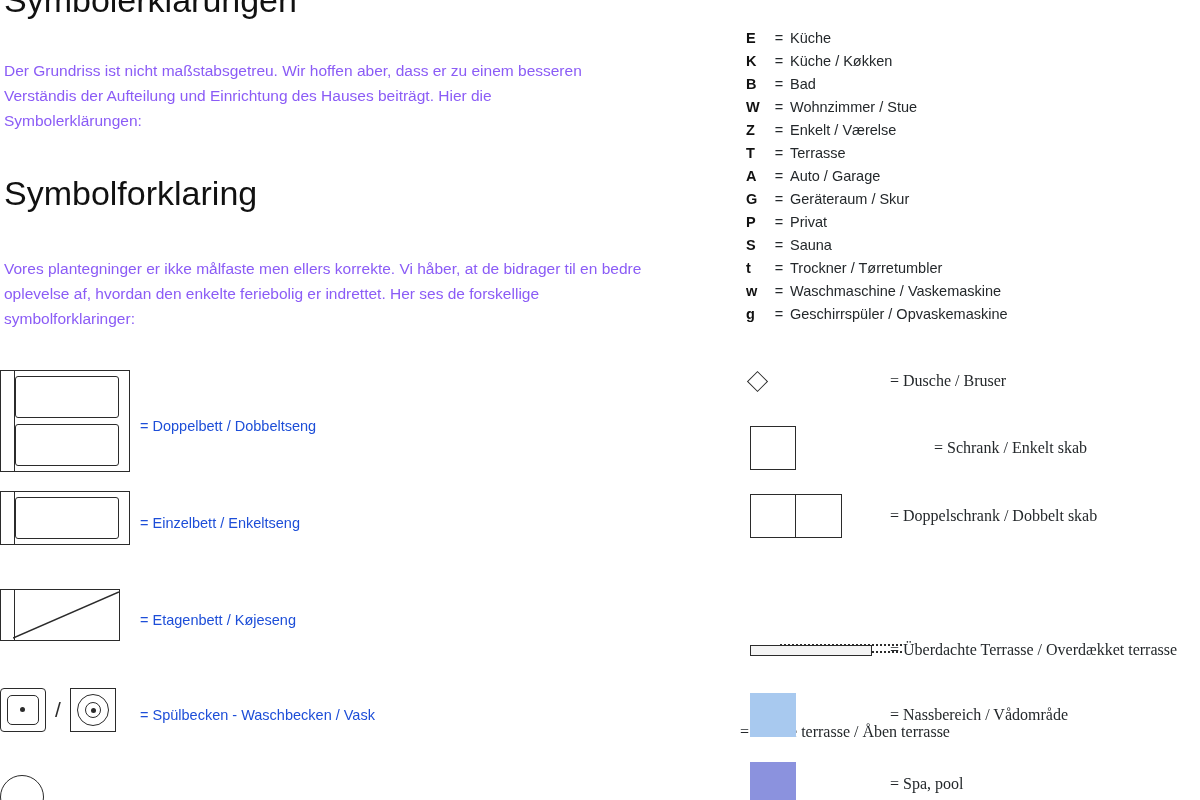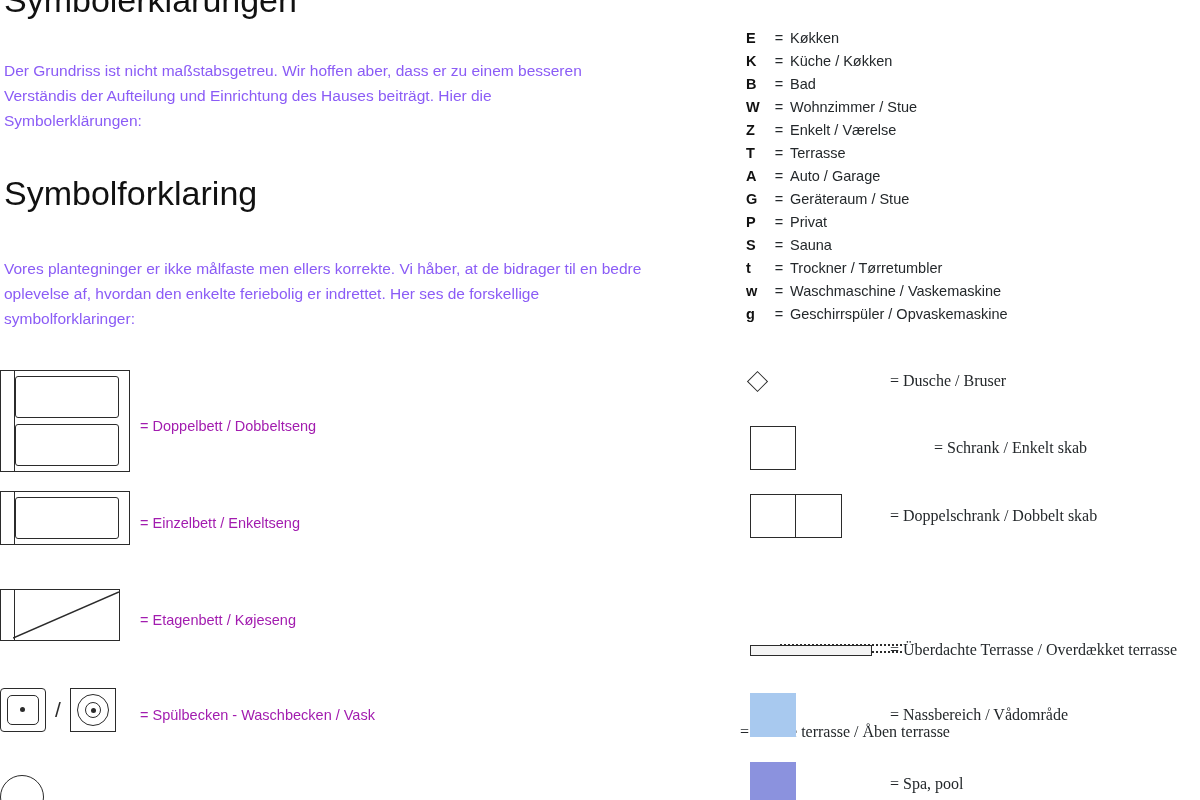--- a/index.html
+++ b/index.html
@@ -77,21 +77,21 @@
     align-items: center;
   }
   .sym-art {
     width: 140px;
     flex: 0 0 140px;
     display: flex;
     align-items: center;
   }
   .sym-label {
     font-size: 14.5px;
-    color: #a21caf;
+    color: #1d4ed8;
     white-space: nowrap;
     margin-top: 9px;
   }
 
   
   .bed-double {
     position: relative;
     width: 130px;
     height: 102px;
     border: 1.6px solid #2b2b2b;
@@ -410,21 +410,21 @@
     </div>
 
   </div>
 
   <div class="col-right">
 
     <div class="abbr-list">
       <div class="abbr-row">
         <span class="abbr-key">E</span>
         <span class="abbr-eq">=</span>
-        <span class="abbr-val">Køkken</span>
+        <span class="abbr-val">Küche</span>
       </div>
       <div class="abbr-row">
         <span class="abbr-key">K</span>
         <span class="abbr-eq">=</span>
         <span class="abbr-val">Küche / Køkken</span>
       </div>
       <div class="abbr-row">
         <span class="abbr-key">B</span>
         <span class="abbr-eq">=</span>
         <span class="abbr-val">Bad</span>
@@ -445,21 +445,21 @@
         <span class="abbr-val">Terrasse</span>
       </div>
       <div class="abbr-row">
         <span class="abbr-key">A</span>
         <span class="abbr-eq">=</span>
         <span class="abbr-val">Auto / Garage</span>
       </div>
       <div class="abbr-row">
         <span class="abbr-key">G</span>
         <span class="abbr-eq">=</span>
-        <span class="abbr-val">Geräteraum / Stue</span>
+        <span class="abbr-val">Geräteraum / Skur</span>
       </div>
       <div class="abbr-row">
         <span class="abbr-key">P</span>
         <span class="abbr-eq">=</span>
         <span class="abbr-val">Privat</span>
       </div>
       <div class="abbr-row">
         <span class="abbr-key">S</span>
         <span class="abbr-eq">=</span>
         <span class="abbr-val">Sauna</span>

